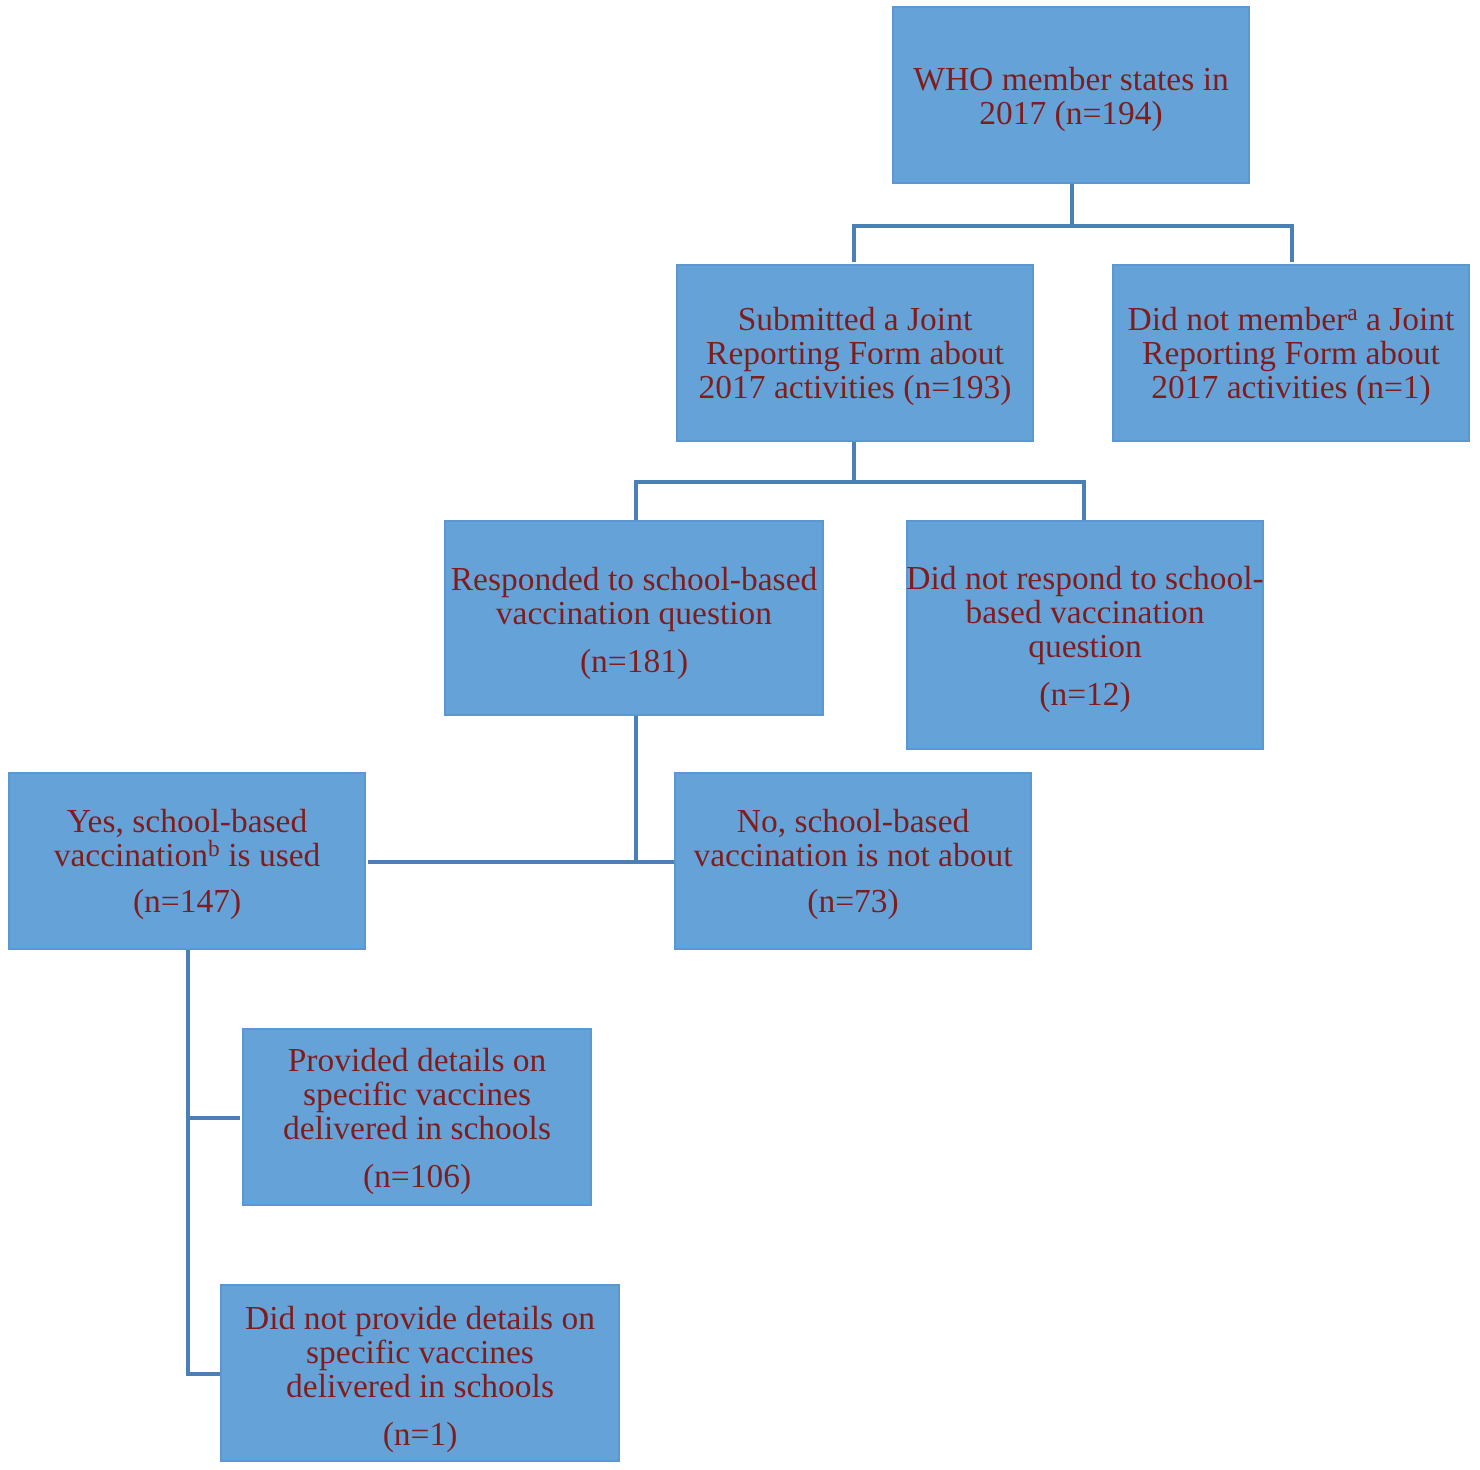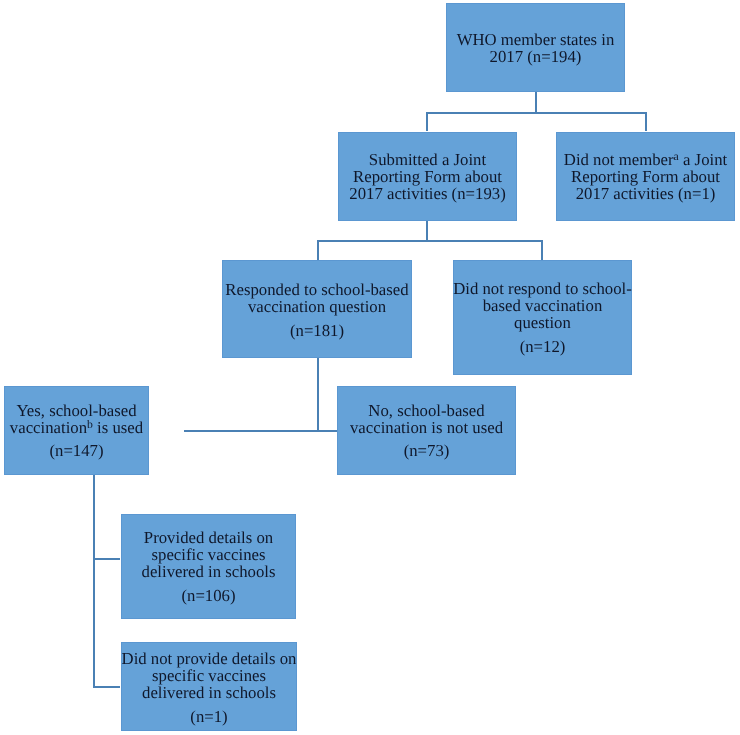--- a/index.html
+++ b/index.html
@@ -1,19 +1,19 @@
 <!DOCTYPE html>
 <html><head>
 <meta charset="utf-8">
 <style>
   html,body{margin:0;padding:0;}
   body{width:740px;height:735px;background:#ffffff;font-family:"Liberation Serif",serif;overflow:hidden;
        -webkit-font-smoothing:antialiased;}
   #stage{position:relative;width:740px;height:735px;}
-  .box{position:absolute;background:#65a2d8;color:#0f172a;box-sizing:border-box;border:1px solid #5b97d1;}
+  .box{position:absolute;background:#65a2d8;color:#7f1d1d;box-sizing:border-box;border:1px solid #5b97d1;}
   .box .t{position:absolute;left:50%;top:50%;transform:translate(-50%,-50%);
           white-space:nowrap;text-align:center;font-size:16.75px;line-height:17.2px;
           -webkit-font-smoothing:antialiased;text-rendering:geometricPrecision;}
   .t .gap{display:block;height:6.5px;}
   .t sup{font-size:0.70em;vertical-align:baseline;position:relative;top:-0.40em;line-height:0;}
   .ln{position:absolute;background:#4a80b4;}
 </style>
 </head>
 <body>
 
@@ -71,49 +71,49 @@
   <div class="box" style="left:453px;top:260px;width:179px;height:115px;">
     <div class="t">
       <span>Did not respond to school-</span><br>
       <span>based vaccination</span><br>
       <span>question</span>
       <span class="gap"></span>
       <span>(n=12)</span>
     </div>
   </div>
 
-  <div class="box" style="left:4px;top:386px;width:145px;height:89px;">
+  <div class="box" style="left:4px;top:386px;width:179px;height:89px;">
     <div class="t">
       <span>Yes, school-based</span><br>
       <span>vaccination</span><sup>b</sup><span> is used</span>
       <span class="gap"></span>
       <span>(n=147)</span>
     </div>
   </div>
 
   <div class="box" style="left:337px;top:386px;width:179px;height:89px;padding-left:29px;">
     <div class="t">
       <span>No, school-based</span><br>
-      <span>vaccination is not used</span>
+      <span>vaccination is not about</span>
       <span class="gap"></span>
       <span>(n=73)</span>
     </div>
   </div>
 
-  <div class="box" style="left:121px;top:514px;width:175px;height:105px;">
+  <div class="box" style="left:121px;top:514px;width:175px;height:89px;">
     <div class="t">
       <span>Provided details on</span><br>
       <span>specific vaccines</span><br>
       <span>delivered in schools</span>
       <span class="gap"></span>
       <span>(n=106)</span>
     </div>
   </div>
 
-  <div class="box" style="left:121px;top:642px;width:176px;height:89px;">
+  <div class="box" style="left:110px;top:642px;width:200px;height:89px;">
     <div class="t" style="margin-top:1px;">
       <span>Did not provide details on</span><br>
       <span>specific vaccines</span><br>
       <span>delivered in schools</span>
       <span class="gap"></span>
       <span>(n=1)</span>
     </div>
   </div>
 
 </div>

